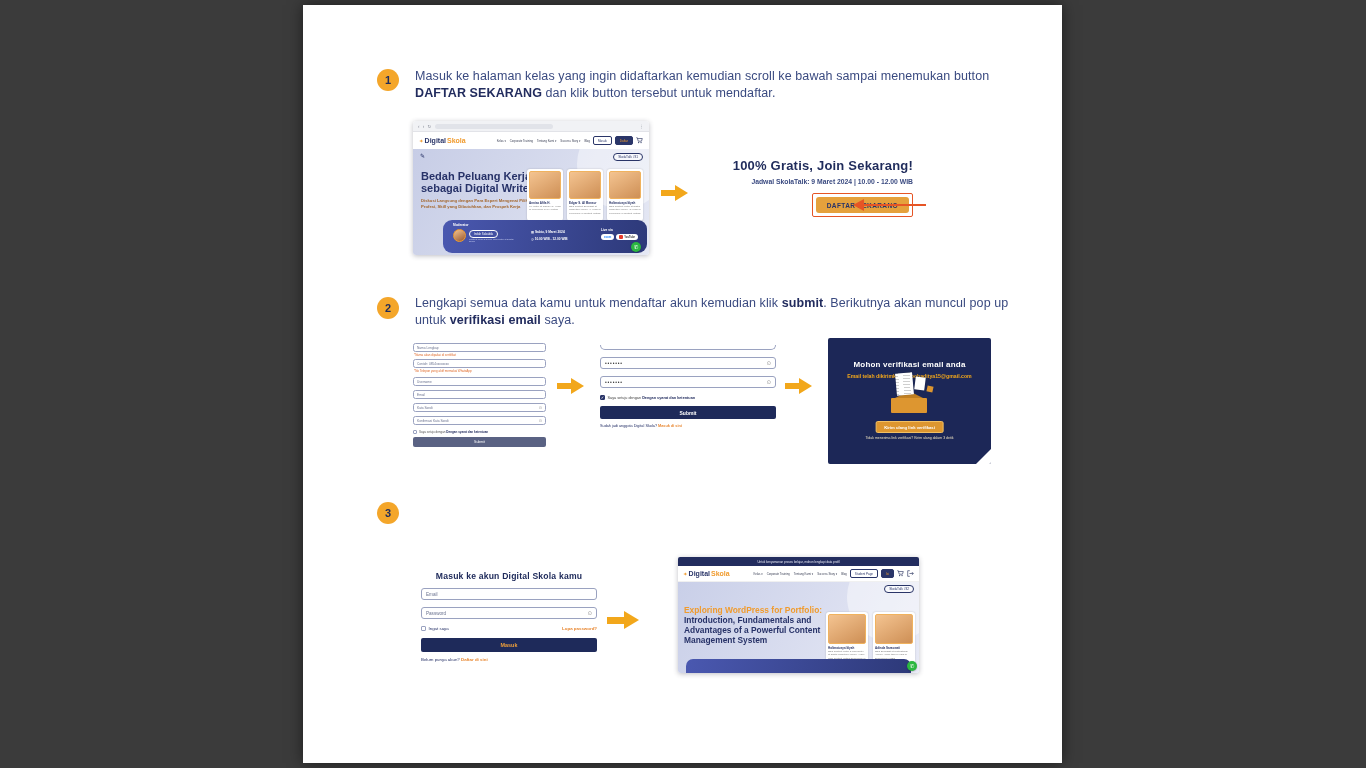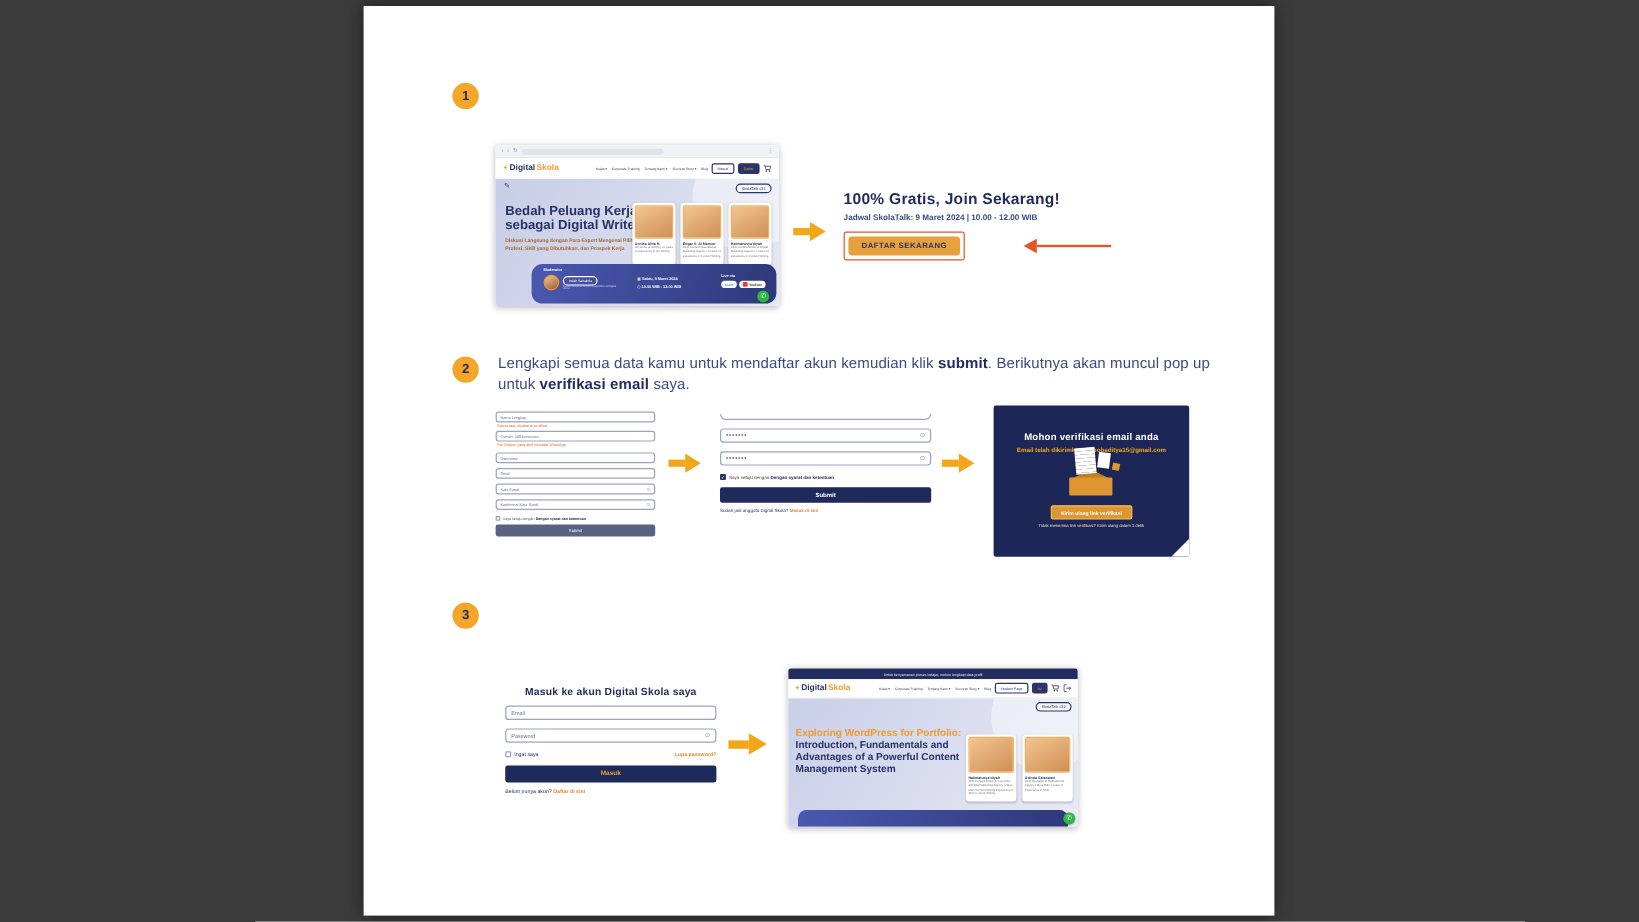--- a/index.html
+++ b/index.html
@@ -59,21 +59,21 @@
   .bbar .dt2 { position:absolute; left:88px; top:17px; font-size:3.2px; color:#fff; font-weight:bold; white-space:nowrap; }
   .bbar .lv { position:absolute; left:158px; top:8px; font-size:3.2px; color:#fff; font-weight:bold; }
   .bbar .pills { position:absolute; left:158px; top:14px; display:flex; gap:2px; align-items:center; }
   .pillz { background:#fff; border-radius:4px; font-size:2.8px; color:#2D8CFF; font-weight:bold; padding:1px 3px; }
   .pilly { background:#fff; border-radius:4px; display:flex; align-items:center; gap:1px; padding:1px 2.5px; }
   .ytr { width:4.5px; height:3.2px; background:#E53B2C; border-radius:1px; }
   .ytt { font-size:2.6px; color:#333; font-weight:bold; }
   .wa { position:absolute; width:10px; height:10px; border-radius:50%; background:#2BB741; color:#fff; font-size:5.5px; display:flex; align-items:center; justify-content:center; box-shadow:0 .5px 1.5px rgba(0,0,0,.3); }
 
   
-  .promo { position:absolute; width:210px; text-align:left; }
+  .promo { position:absolute; width:210px; text-align:right; }
   .promo-title { font-size:13px; font-weight:800; color:#1F2B5B; letter-spacing:.2px; }
   .promo-sub { margin-top:5px; font-size:6.8px; font-weight:bold; color:#3A4A80; }
   .redbox { display:inline-block; margin-top:8px; border:1.5px solid #E65525; padding:3px; border-radius:2px; }
   .cta-btn { display:block; background:#E5A13C; color:#273268; font-weight:800; font-size:6.5px; padding:4.5px 11px; border-radius:3px; letter-spacing:.4px; }
 
   
   .formA { position:absolute; width:133px; }
   .inA { height:9px; border:.6px solid #9AA2C0; border-radius:2.5px; display:flex; align-items:center; justify-content:space-between; padding:0 3px; font-size:3.2px; color:#6b7390; background:#fff; }
   .noteA { font-size:3px; color:#E06A2A; margin:1px 0 2px 1px; }
   .gap4 { margin-top:4px; }
@@ -134,20 +134,21 @@
   .bbar2 { position:absolute; left:8px; right:8px; bottom:0; height:14px; background:linear-gradient(100deg,#4A58B0,#2D3979); border-radius:7px 7px 0 0; }
 </style>
 </head>
 <body>
 
 <div class="page">
 
   <div class="step-circle" style="left:74px;top:64px">
       <span>1</span>
     </div>
+  <p class="step-text" style="left:112px;top:63px"><span>Masuk ke halaman kelas yang ingin didaftarkan kemudian scroll ke bawah sampai menemukan button </span><b>DAFTAR SEKARANG</b><span> dan klik button tersebut untuk mendaftar.</span></p>
 
   <div class="shot" style="left:110px;top:116px;width:236px;height:134px">
     <div class="chrome">
       <span class="chrome-btns">‹  ›  ↻</span>
       <span class="chrome-pill"></span>
       <span class="chrome-right">⋮</span>
     </div>
     <div class="site-header">
       <span class="logo">
           <span class="li">✦</span>
@@ -303,21 +304,21 @@
     <div class="pp-btn">Kirim ulang link verifikasi</div>
     <div class="pp-note">Tidak menerima link verifikasi? Kirim ulang dalam 3 detik</div>
     <div class="pp-corner"></div>
   </div>
 
   <div class="step-circle" style="left:74px;top:497px">
       <span>3</span>
     </div>
 
   <div class="login" style="left:118px;top:566px">
-    <div class="lg-h">Masuk ke akun Digital Skola saya</div>
+    <div class="lg-h">Masuk ke akun Digital Skola kamu</div>
     <div class="inL">
         <span>Email</span>
       </div>
     <div class="inL">
         <span>Password</span>
         <span class="eyeB">⊙</span>
       </div>
     <div class="lrow">
         <span class="cbL"></span>
         <span>Ingat saya</span>
@@ -326,21 +327,21 @@
       </div>
     <div class="subL">Masuk</div>
     <div class="footL"><span>Belum punya akun? </span><span class="linkO">Daftar di sini</span></div>
   </div>
 
   <div class="yarrow lg" style="left:304px;top:606px">
       <span class="sh"></span>
       <span class="hd"></span>
     </div>
 
-  <div class="shot" style="left:354px;top:552px;width:241px;height:132px">
+  <div class="shot" style="left:375px;top:552px;width:241px;height:116px">
     <div class="strip">Untuk kenyamanan proses belajar, mohon lengkapi data profil</div>
     <div class="header2">
       <span class="logo">
           <span class="li">✦</span>
           <span class="la">Digital</span>
           <span class="lb">Skola</span>
         </span>
       <span class="nav">
         <span>Kelas ▾</span>
         <span>Corporate Training</span>

